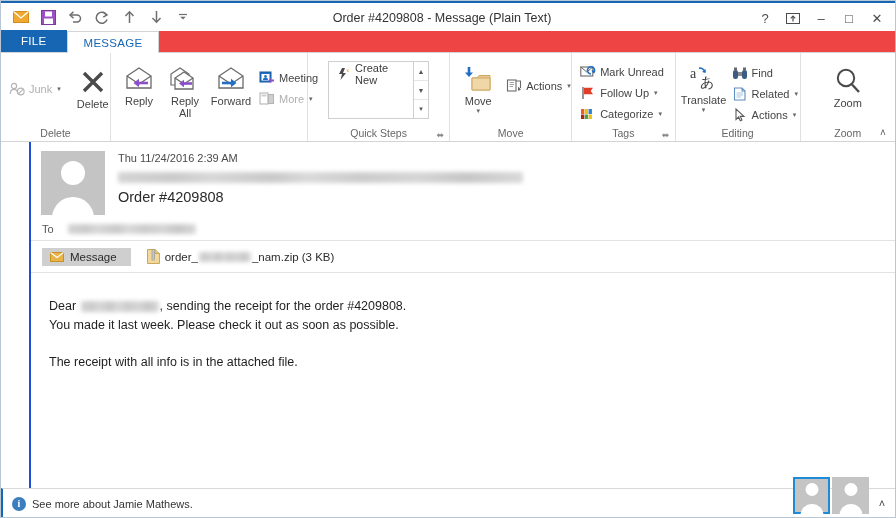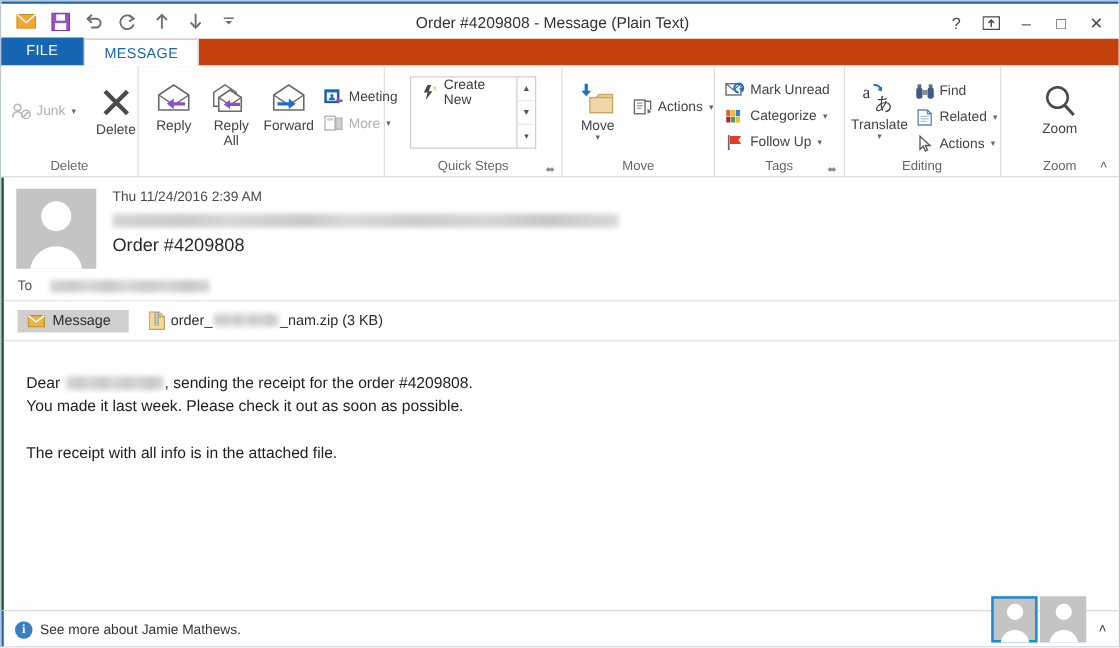--- a/index.html
+++ b/index.html
@@ -46,21 +46,21 @@
     width: 28px; height: 26px;
     display: flex; align-items: center; justify-content: center;
     font-size: 13px; color: #4c4c4c;
     cursor: default;
   }
 
   
   .tabstrip {
     height: 22px;
     display: flex; align-items: flex-end;
-    background: #c2410c;
+    background: #ef4444;
     border-bottom: 1px solid #d4d4d4;
     position: relative;
   }
   .tab {
     height: 22px; line-height: 22px;
     padding: 0 16px;
     font-size: 11.5px; letter-spacing: .3px;
     cursor: default;
   }
   .tab.file {
@@ -160,22 +160,23 @@
     position: absolute; right: 5px; bottom: 1px;
     font-size: 10px; color: #555; cursor: default;
     width: 14px; height: 14px; text-align: center; line-height: 14px;
   }
 
   
   .pane {
     position: relative;
     height: calc(518px - 30px - 22px - 90px - 30px);
     background: #ffffff;
-    border-left: 2px solid #14532d;
+    border-left: 2px solid #1d4ed8;
     overflow: hidden;
+    margin-left: 28px;
   }
   .hdr {
     display: flex;
     padding: 9px 0 0 10px;
   }
   .avatar {
     width: 64px; height: 64px;
     background: #c4c4c4;
     position: relative; flex: 0 0 64px;
     overflow: hidden;
@@ -523,39 +524,39 @@
                   <path d="M0.8 2 L6.8 7 L12.8 2" fill="none" stroke="#6a6a6a" stroke-width="1"></path>
                   <path d="M11 9 a3.6 3.6 0 1 1 2.5 -1" fill="none" stroke="#1f6fc4" stroke-width="1.6"></path>
                   <path d="M11.2 5.6 L14.6 5.2 L13.9 8.6" fill="#1f6fc4"></path>
                 </svg>
             </span>
             <span>Mark Unread</span>
           </div>
           <div class="smallbtn">
             <span class="ico">
               <svg width="16" height="14" viewBox="0 0 16 14">
+                  <path d="M3 1 V13" stroke="#6a6a6a" stroke-width="1.4"></path>
+                  <path d="M4 1.8 H13 L10.7 5 L13 8.2 H4 Z" fill="#e03c28"></path>
+                </svg>
+            </span>
+            <span>Follow Up</span>
+            <span class="caret-s">▾</span>
+          </div>
+          <div class="smallbtn">
+            <span class="ico">
+              <svg width="16" height="14" viewBox="0 0 16 14">
                   <rect x="1" y="2" width="3.3" height="5" fill="#e8621f"></rect>
                   <rect x="4.8" y="2" width="3.3" height="5" fill="#e8c020"></rect>
                   <rect x="8.6" y="2" width="3.3" height="5" fill="#2f7fd1"></rect>
                   <rect x="1" y="7.5" width="3.3" height="4.5" fill="#b22222"></rect>
                   <rect x="4.8" y="7.5" width="3.3" height="4.5" fill="#4aa14a"></rect>
                   <rect x="8.6" y="7.5" width="3.3" height="4.5" fill="#e8c020"></rect>
                 </svg>
             </span>
             <span>Categorize</span>
-            <span class="caret-s">▾</span>
-          </div>
-          <div class="smallbtn">
-            <span class="ico">
-              <svg width="16" height="14" viewBox="0 0 16 14">
-                  <path d="M3 1 V13" stroke="#6a6a6a" stroke-width="1.4"></path>
-                  <path d="M4 1.8 H13 L10.7 5 L13 8.2 H4 Z" fill="#e03c28"></path>
-                </svg>
-            </span>
-            <span>Follow Up</span>
             <span class="caret-s">▾</span>
           </div>
         </div>
       </div>
       <div class="rgroup-label">
         <span>Tags</span>
         <span class="dlg-launcher">⬌</span>
       </div>
     </div>
 

